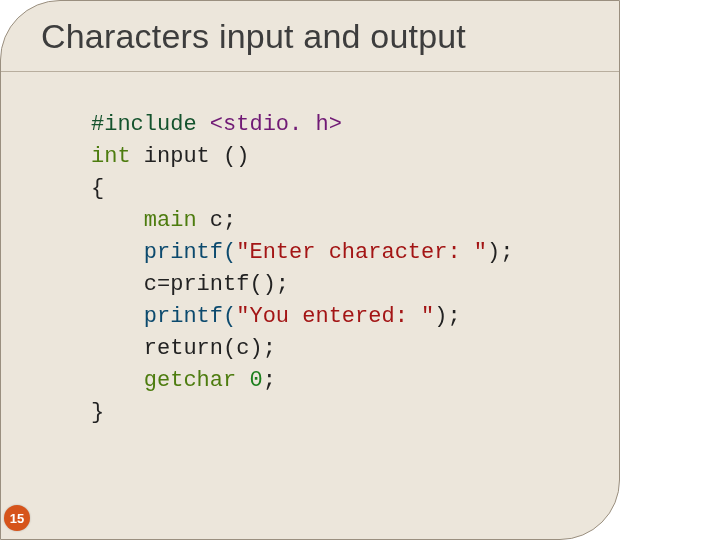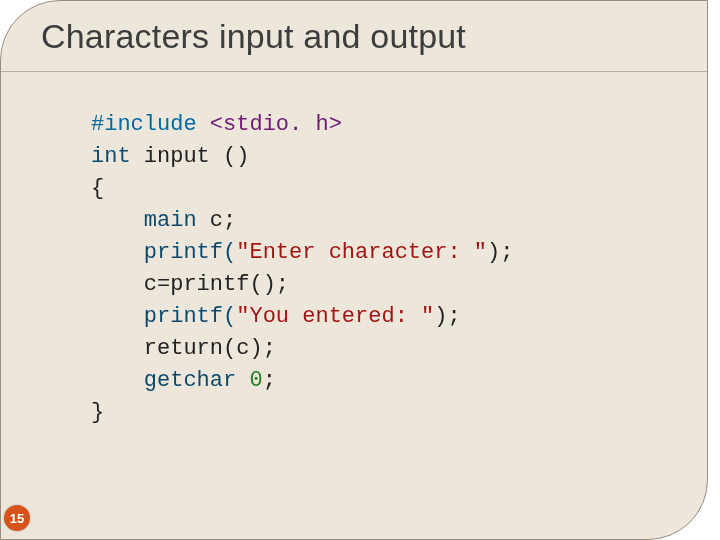--- a/index.html
+++ b/index.html
@@ -7,21 +7,21 @@
     padding: 0;
     width: 720px;
     height: 540px;
     background: #ffffff;
     font-family: Arial, Helvetica, sans-serif;
     overflow: hidden;
   }
   .slide {
     position: relative;
     box-sizing: border-box;
-    width: 708px;
+    width: 620px;
     height: 540px;
     background: #ece6db;
     border: 1px solid #9a8f7f;
     border-top-left-radius: 60px;
     border-bottom-right-radius: 60px;
   }
   .title {
     position: absolute;
     top: 16px;
     left: 40px;
@@ -41,22 +41,22 @@
   .code {
     position: absolute;
     top: 108px;
     left: 90px;
     font-family: Consolas, "Courier New", monospace;
     font-size: 22px;
     line-height: 32px;
     color: #222;
     white-space: pre;
   }
-  .kw { color: #0c4a6e; }       
-  .pp { color: #0369a1; }       
+  .kw { color: #4d7c0f; }       
+  .pp { color: #14532d; }       
   .inc { color: #701a75; }         
   .str { color: #a31515; }      
   .num { color: #1c7f1c; }      
   .fn  { color: #0c4a6e; }
   .slide-number {
     position: absolute;
     left: 3px;
     bottom: 8px;
     width: 26px;
     height: 26px;

